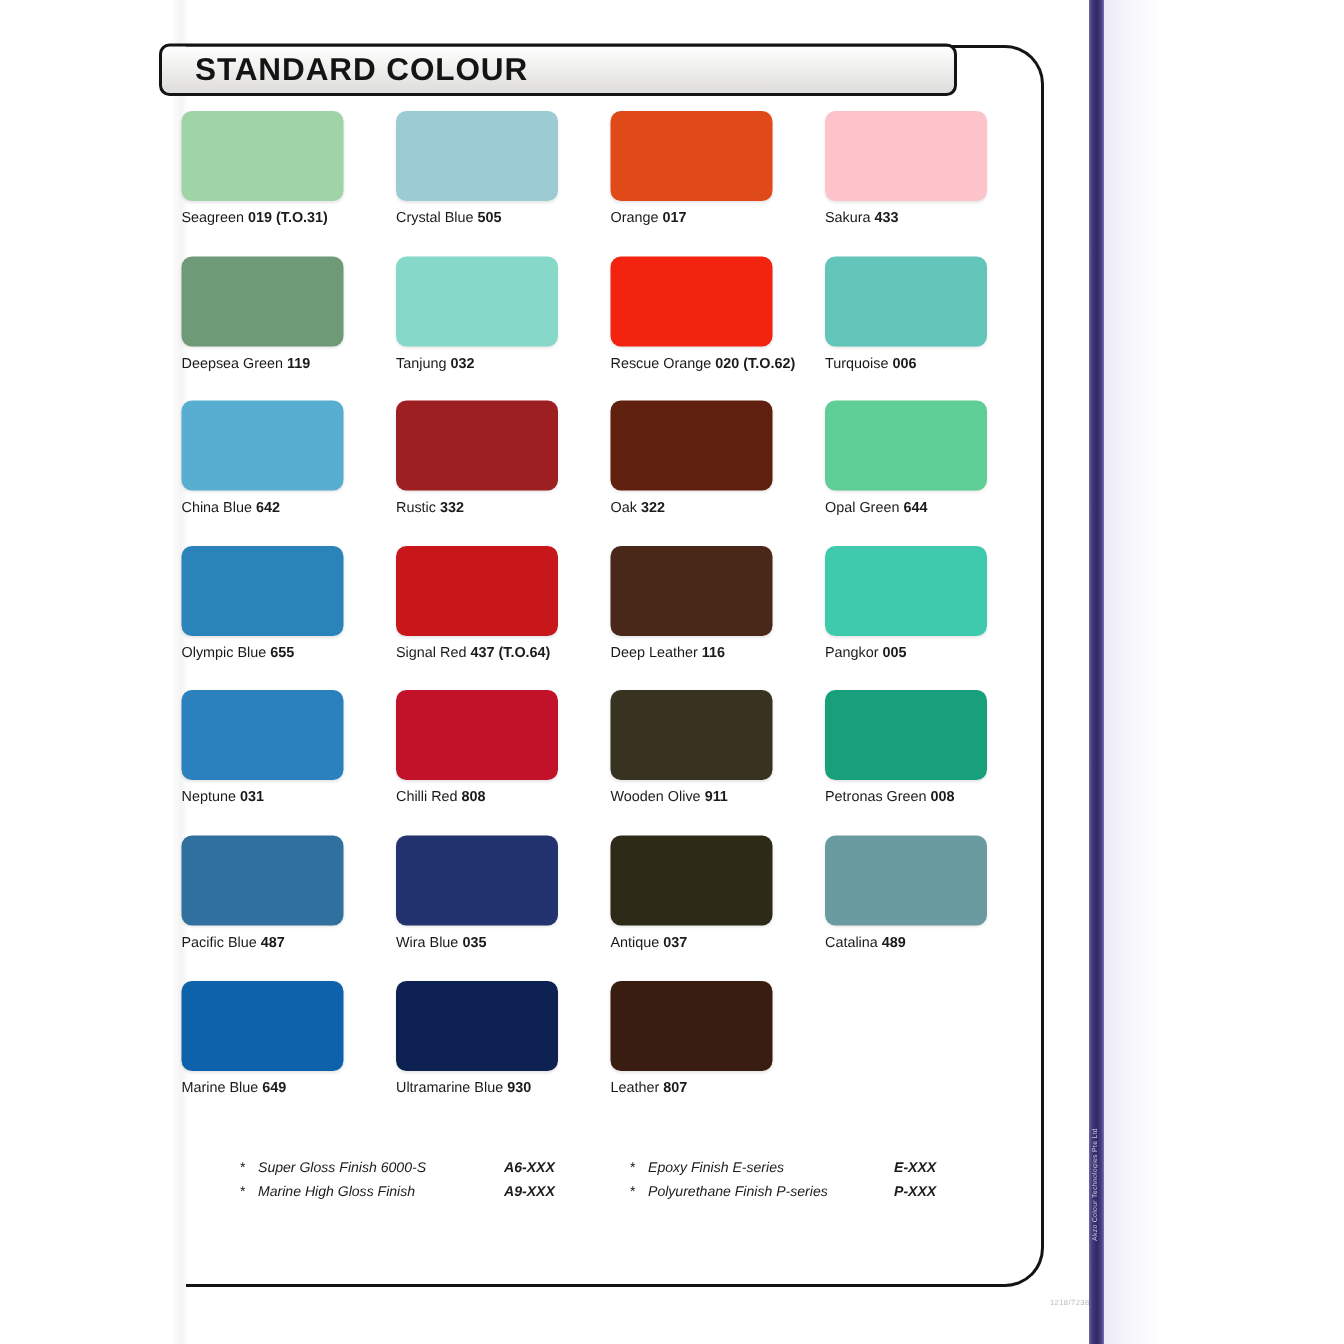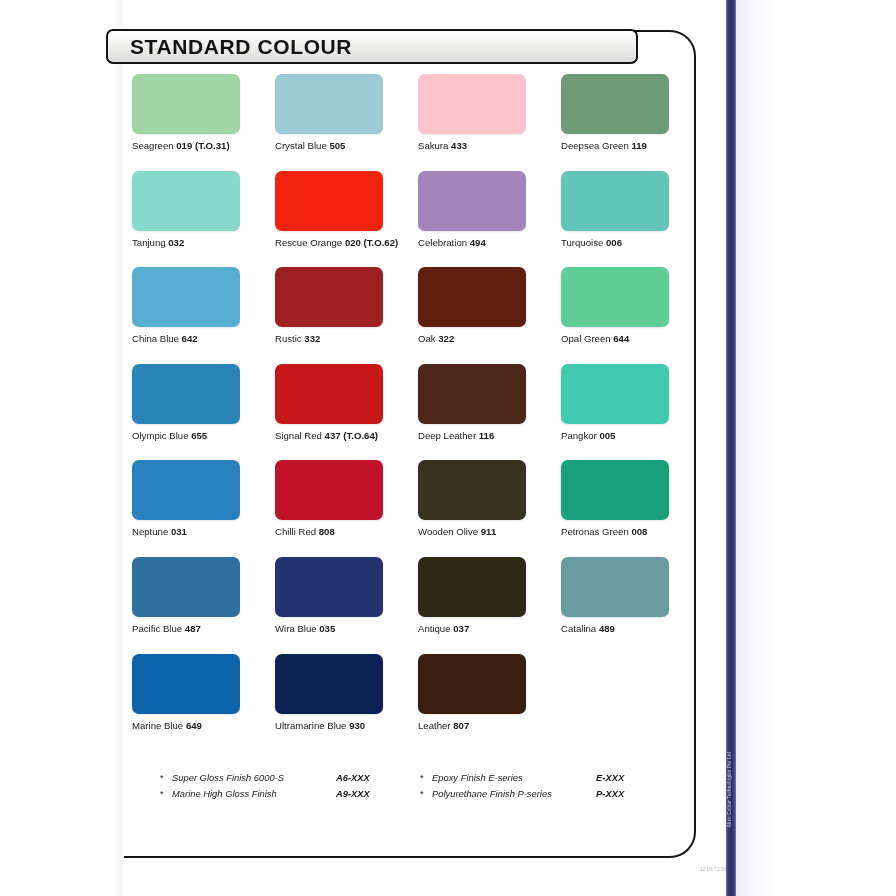--- a/index.html
+++ b/index.html
@@ -74,21 +74,21 @@
     padding-left:22px;
     font-size:21px;
     font-weight:bold;
     letter-spacing:0.6px;
     color:#141414;
     white-space:nowrap;
   }
 
   
   #grid{
-    position:absolute;left:132px;top:74px;
+    position:absolute;left:121px;top:74px;
     width:556px;
     display:grid;
     grid-template-columns:repeat(4,143px);
     grid-auto-rows:96.6px;
     column-gap:0px;
     row-gap:0px;
     z-index:3;
   }
   .cell{ position:relative; }
   .swatch{
@@ -182,38 +182,38 @@
   <div id="grid">
       <div class="cell">
         <div class="swatch" style="background: rgb(158, 212, 166);"></div>
         <div class="cap"><span>Seagreen</span> <b>019 (T.O.31)</b></div>
       </div>
       <div class="cell">
         <div class="swatch" style="background: rgb(156, 203, 212);"></div>
         <div class="cap"><span>Crystal Blue</span> <b>505</b></div>
       </div>
       <div class="cell">
+        <div class="swatch" style="background: rgb(223, 74, 24);"></div>
+        <div class="cap"><span>Orange</span> <b>017</b></div>
+      </div>
+      <div class="cell">
         <div class="swatch" style="background: rgb(252, 195, 203);"></div>
         <div class="cap"><span>Sakura</span> <b>433</b></div>
       </div>
       <div class="cell">
         <div class="swatch" style="background: rgb(110, 154, 120);"></div>
         <div class="cap"><span>Deepsea Green</span> <b>119</b></div>
       </div>
       <div class="cell">
         <div class="swatch" style="background: rgb(134, 217, 200);"></div>
         <div class="cap"><span>Tanjung</span> <b>032</b></div>
       </div>
       <div class="cell">
         <div class="swatch" style="background: rgb(242, 36, 16);"></div>
         <div class="cap"><span>Rescue Orange</span> <b>020 (T.O.62)</b></div>
-      </div>
-      <div class="cell">
-        <div class="swatch" style="background: rgb(163, 133, 187);"></div>
-        <div class="cap"><span>Celebration</span> <b>494</b></div>
       </div>
       <div class="cell">
         <div class="swatch" style="background: rgb(99, 196, 186);"></div>
         <div class="cap"><span>Turquoise</span> <b>006</b></div>
       </div>
       <div class="cell">
         <div class="swatch" style="background: rgb(87, 174, 208);"></div>
         <div class="cap"><span>China Blue</span> <b>642</b></div>
       </div>
       <div class="cell">

